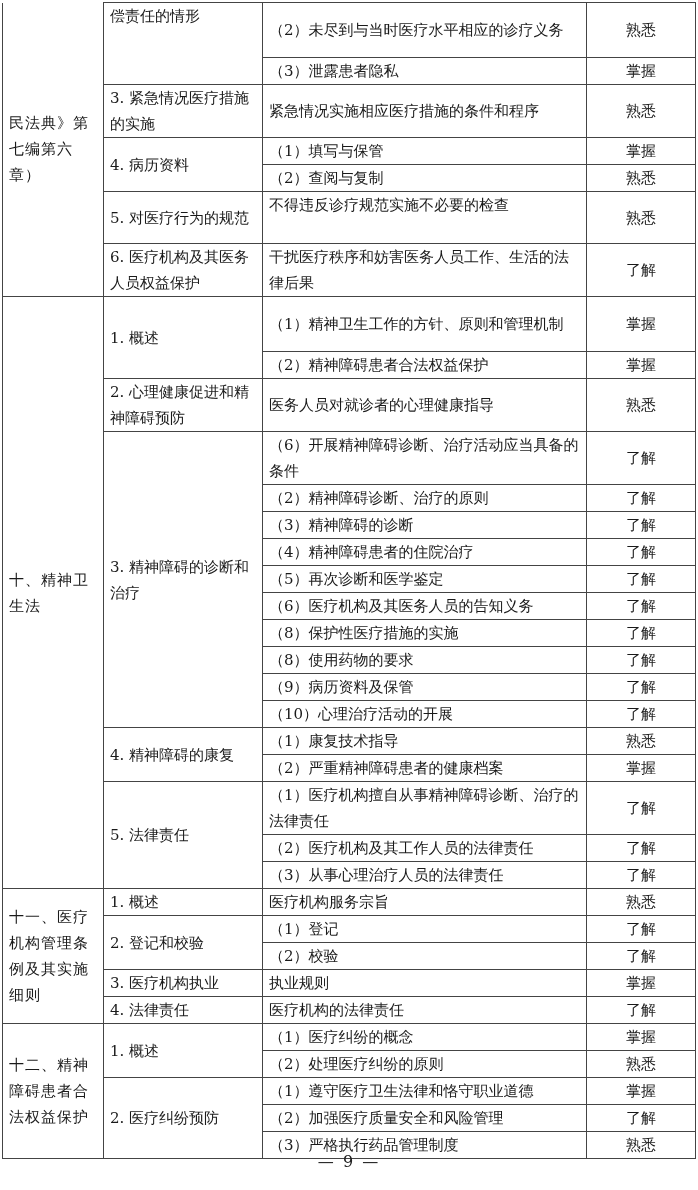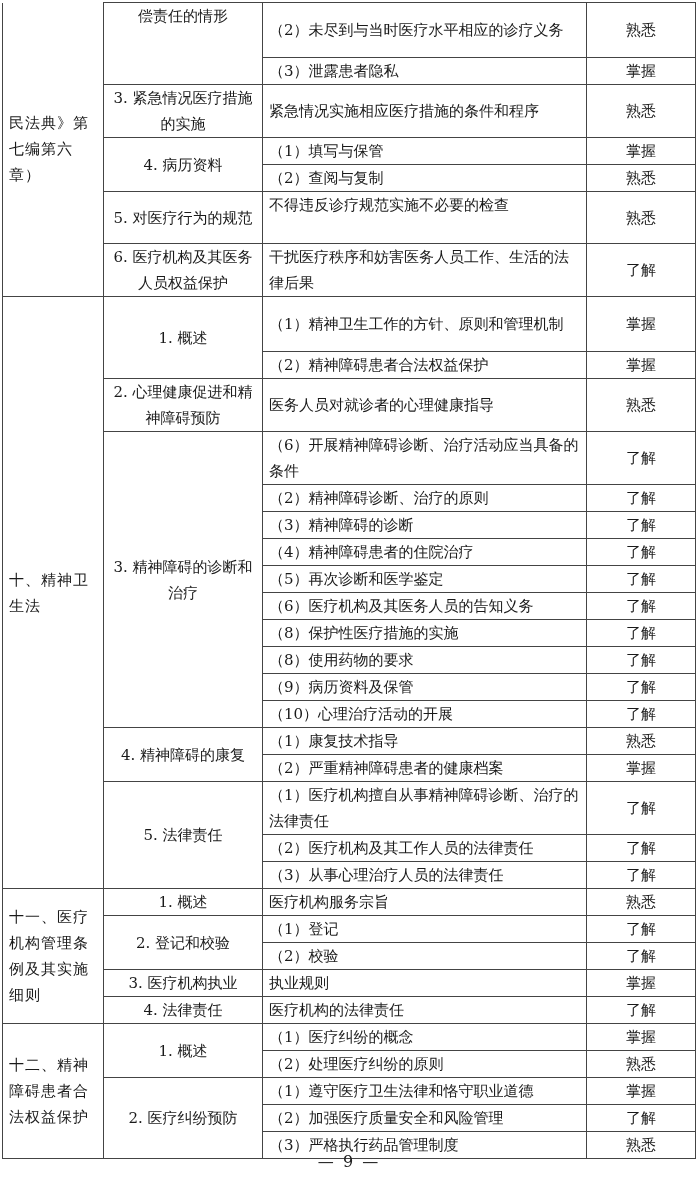--- a/index.html
+++ b/index.html
@@ -4,21 +4,21 @@
 <style>
   html, body { margin:0; padding:0; background:#ffffff; }
   body { width:698px; height:1190px; position:relative; overflow:hidden;
          font-family:"DejaVu Serif","Liberation Serif",serif; color:#1a1a1a; }
   table.syllabus { position:absolute; left:2px; top:2px; border-collapse:collapse;
          table-layout:fixed; width:694px; }
   table.syllabus td { border:1px solid #444; padding:0 6px; font-size:15px; line-height:26px;
          vertical-align:middle; word-break:break-all; }
   td.c1 { width:88px; vertical-align:top; padding-top:0; letter-spacing:1px;margin-left:48px; }
   td.c1.top-open { border-top:none; }
-  td.c2 { width:146px;text-align:center; }
+  td.c2 { width:146px; }
   td.c2.top-align { vertical-align:top; }
   td.c3 { width:311px; }
   td.c4 { width:96px; text-align:center; }
   td.c1.mid { vertical-align:middle; }
   .footer { position:absolute; left:0; width:698px; top:1152px; text-align:center;
          font-size:16px; color:#222; letter-spacing:2px; }
 </style>
 </head>
 <body>
 

